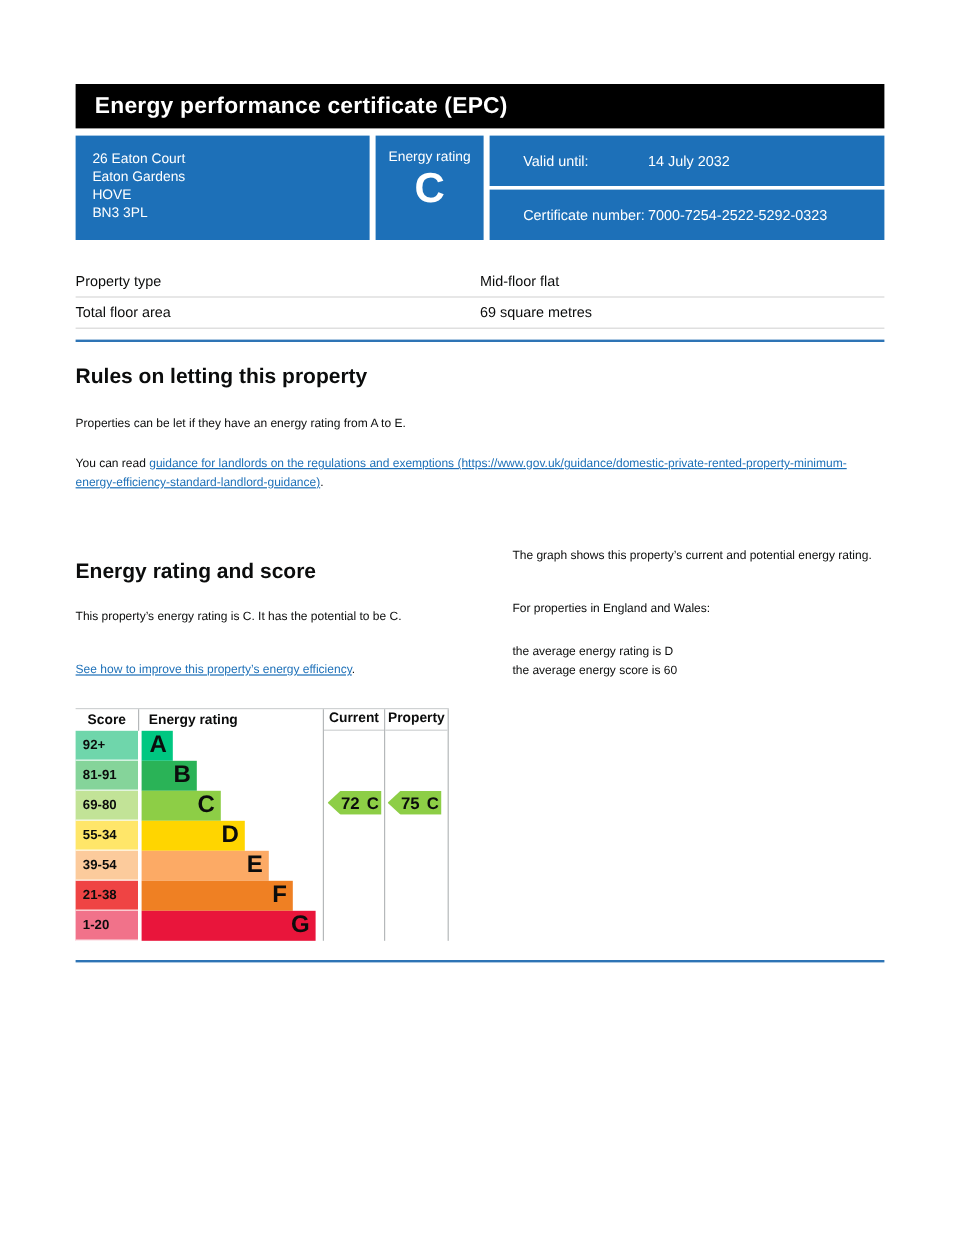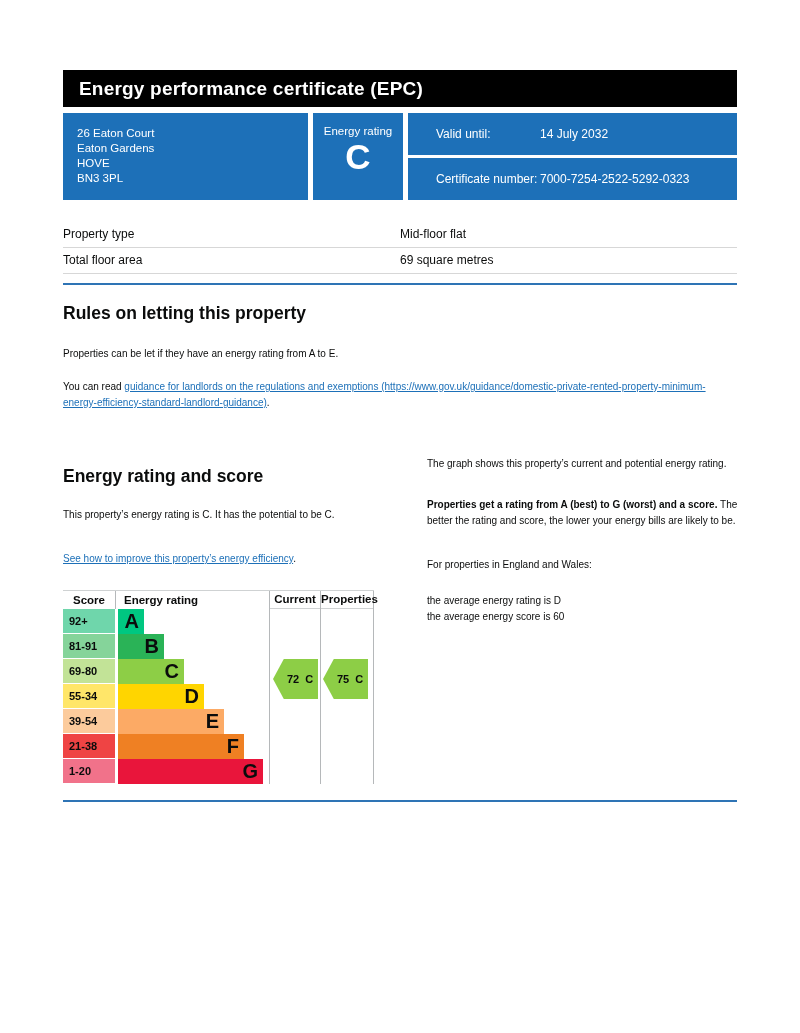--- a/index.html
+++ b/index.html
@@ -56,21 +56,21 @@
   .epc-head .h-score { width:52px; text-align:center; }
   .epc-head .h-rating { padding-left:8px; border-left:1px solid #b5b8ba; height:18px; line-height:18px; }
   .epc-row { display:flex; height:25px; }
   .epc-score { width:52px; flex:none; font-size:11px; font-weight:bold; line-height:25px; padding-left:6px; border-bottom:1px solid #fff; }
   .epc-bar { margin-left:3px; height:25px; position:relative; }
   .epc-letter { position:absolute; right:5px; top:0; font-size:20px; font-weight:bold; line-height:25px; }
   .epc-col { position:absolute; top:0; height:193px; border-left:1px solid #b5b8ba; border-right:1px solid #b5b8ba; }
   .epc-col.current { left:206px; width:52px; }
   .epc-col.potential { left:258px; width:53px; border-left:none; }
   .epc-col .col-head { height:18px; line-height:17px; text-align:center; font-weight:bold; border-bottom:1px solid #cfd2d3; }
-  .epc-arrow { position:absolute; height:40px; width:45px; display:flex; align-items:center; justify-content:center; gap:6px; padding-left:9px; font-size:11px; font-weight:bold; color:#0b0c0c;
+  .epc-arrow { position:absolute; height:20px; width:45px; display:flex; align-items:center; justify-content:center; gap:6px; padding-left:9px; font-size:14px; font-weight:bold; color:#0b0c0c;
     clip-path:polygon(0% 50%, 24% 0%, 100% 0%, 100% 100%, 24% 100%); }
   .epc-arrow.current { left:210px; top:68px; }
   .epc-arrow.potential { left:260px; top:68px; }
 </style>
 </head>
 <body>
 
 <div class="page">
   <div class="content">
 
@@ -174,36 +174,35 @@
                 <div class="epc-score" style="background: rgb(241, 114, 138);">1-20</div>
                 <div class="epc-bar" style="width: 145px; background: rgb(233, 21, 59);">
                   <span class="epc-letter">G</span>
                 </div>
               </div>
             </div>
           <div class="epc-col current">
             <div class="col-head">Current</div>
           </div>
           <div class="epc-col potential">
-            <div class="col-head">Properties</div>
+            <div class="col-head">Property</div>
           </div>
           <div class="epc-arrow current" style="background: rgb(141, 206, 70);">
             <span>72</span>
             <span>C</span>
           </div>
           <div class="epc-arrow potential" style="background: rgb(141, 206, 70);">
             <span>75</span>
             <span>C</span>
           </div>
         </div>
       </div>
 
       <div class="col-right">
         <p class="p1">The graph shows this property’s current and potential energy rating.</p>
-        <p class="p2"><b>Properties get a rating from A (best) to G (worst) and a score.</b><span> The better the rating and score, the lower your energy bills are likely to be.</span></p>
         <p class="p3">For properties in England and Wales:</p>
         <p class="p4"><span>the average energy rating is D</span><br><span>the average energy score is 60</span></p>
       </div>
     </div>
 
     <hr class="blue-rule bottom">
   </div>
 </div>
 
 </body></html>

